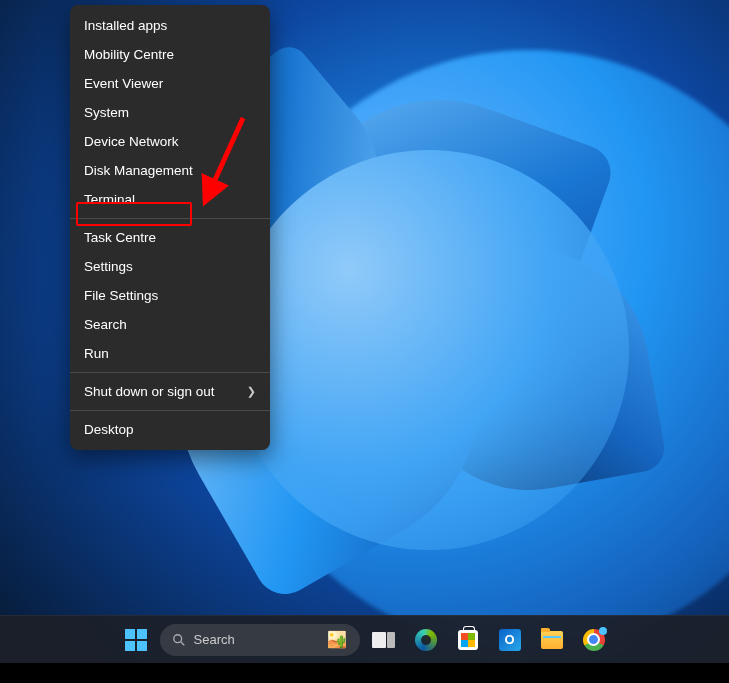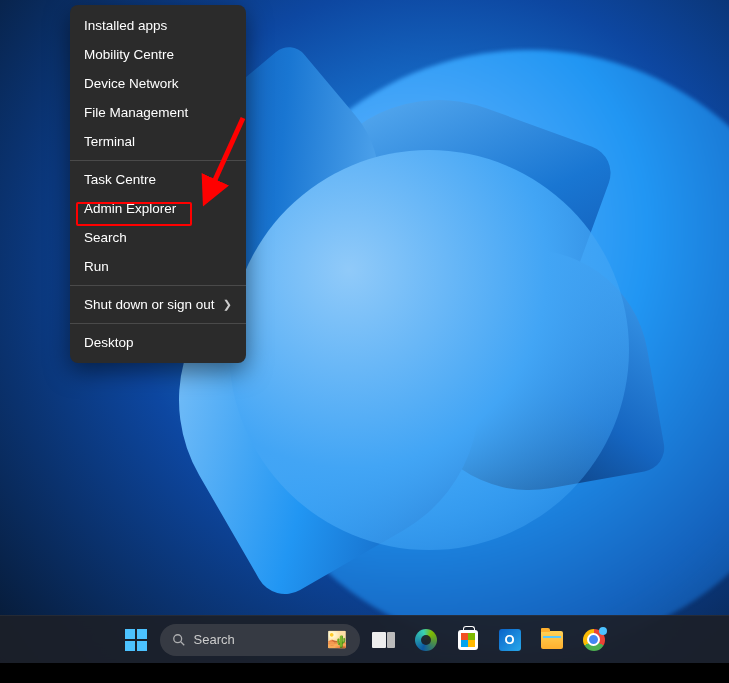--- a/index.html
+++ b/index.html
@@ -22,21 +22,21 @@
       width: 400px; height: 400px; right: 100px; top: 150px;
       background: radial-gradient(circle at 30% 30%, #90caf9 0%, #42a5f5 50%, transparent 100%);
     }
     .petal { position: absolute; background: linear-gradient(135deg, #64b5f6, #1976d2, #0d47a1); border-radius: 50% 10% 50% 10%; }
     .p1 { width: 280px; height: 280px; right: 150px; top: 100px; transform: rotate(20deg); }
     .p2 { width: 240px; height: 240px; right: 80px; top: 250px; transform: rotate(80deg); background: linear-gradient(135deg, #42a5f5, #1565c0, #062047); }
     .p3 { width: 300px; height: 300px; right: 250px; top: 250px; transform: rotate(-30deg); background: linear-gradient(135deg, #90caf9, #2196f3, #0d47a1); }
     .p4 { width: 200px; height: 200px; right: 350px; top: 80px; transform: rotate(140deg); }
 
     .context-menu {
-      position: absolute; left: 70px; top: 5px; width: 176px;
+      position: absolute; left: 70px; top: 5px; width: 200px;
       background: #2b2b2b; border-radius: 8px; padding: 6px 0;
       box-shadow: 0 8px 24px rgba(0,0,0,0.5);
       color: #fff; font-size: 13.5px;
     }
     .menu-item {
       padding: 7px 14px; cursor: pointer; display: flex; align-items: center; justify-content: space-between;
     }
     .separator { height: 1px; background: #4a4a4a; margin: 4px 0; }
     .chevron { font-size: 11px; color: #ccc; }
 
@@ -109,34 +109,43 @@
 </div>
 
 <div class="context-menu" id="ctx">
     <div class="menu-item">
       <span>Installed apps</span>
     </div>
     <div class="menu-item">
       <span>Mobility Centre</span>
     </div>
     <div class="menu-item">
+      <span>Event Viewer</span>
+    </div>
+    <div class="menu-item">
+      <span>System</span>
+    </div>
+    <div class="menu-item">
       <span>Device Network</span>
     </div>
     <div class="menu-item">
-      <span>File Management</span>
+      <span>Disk Management</span>
     </div>
     <div class="menu-item">
       <span>Terminal</span>
     </div>
     <div class="separator"></div>
     <div class="menu-item">
       <span>Task Centre</span>
     </div>
     <div class="menu-item">
-      <span>Admin Explorer</span>
+      <span>Settings</span>
+    </div>
+    <div class="menu-item">
+      <span>File Settings</span>
     </div>
     <div class="menu-item">
       <span>Search</span>
     </div>
     <div class="menu-item">
       <span>Run</span>
     </div>
     <div class="separator"></div>
     <div class="menu-item">
       <span>Shut down or sign out</span>

